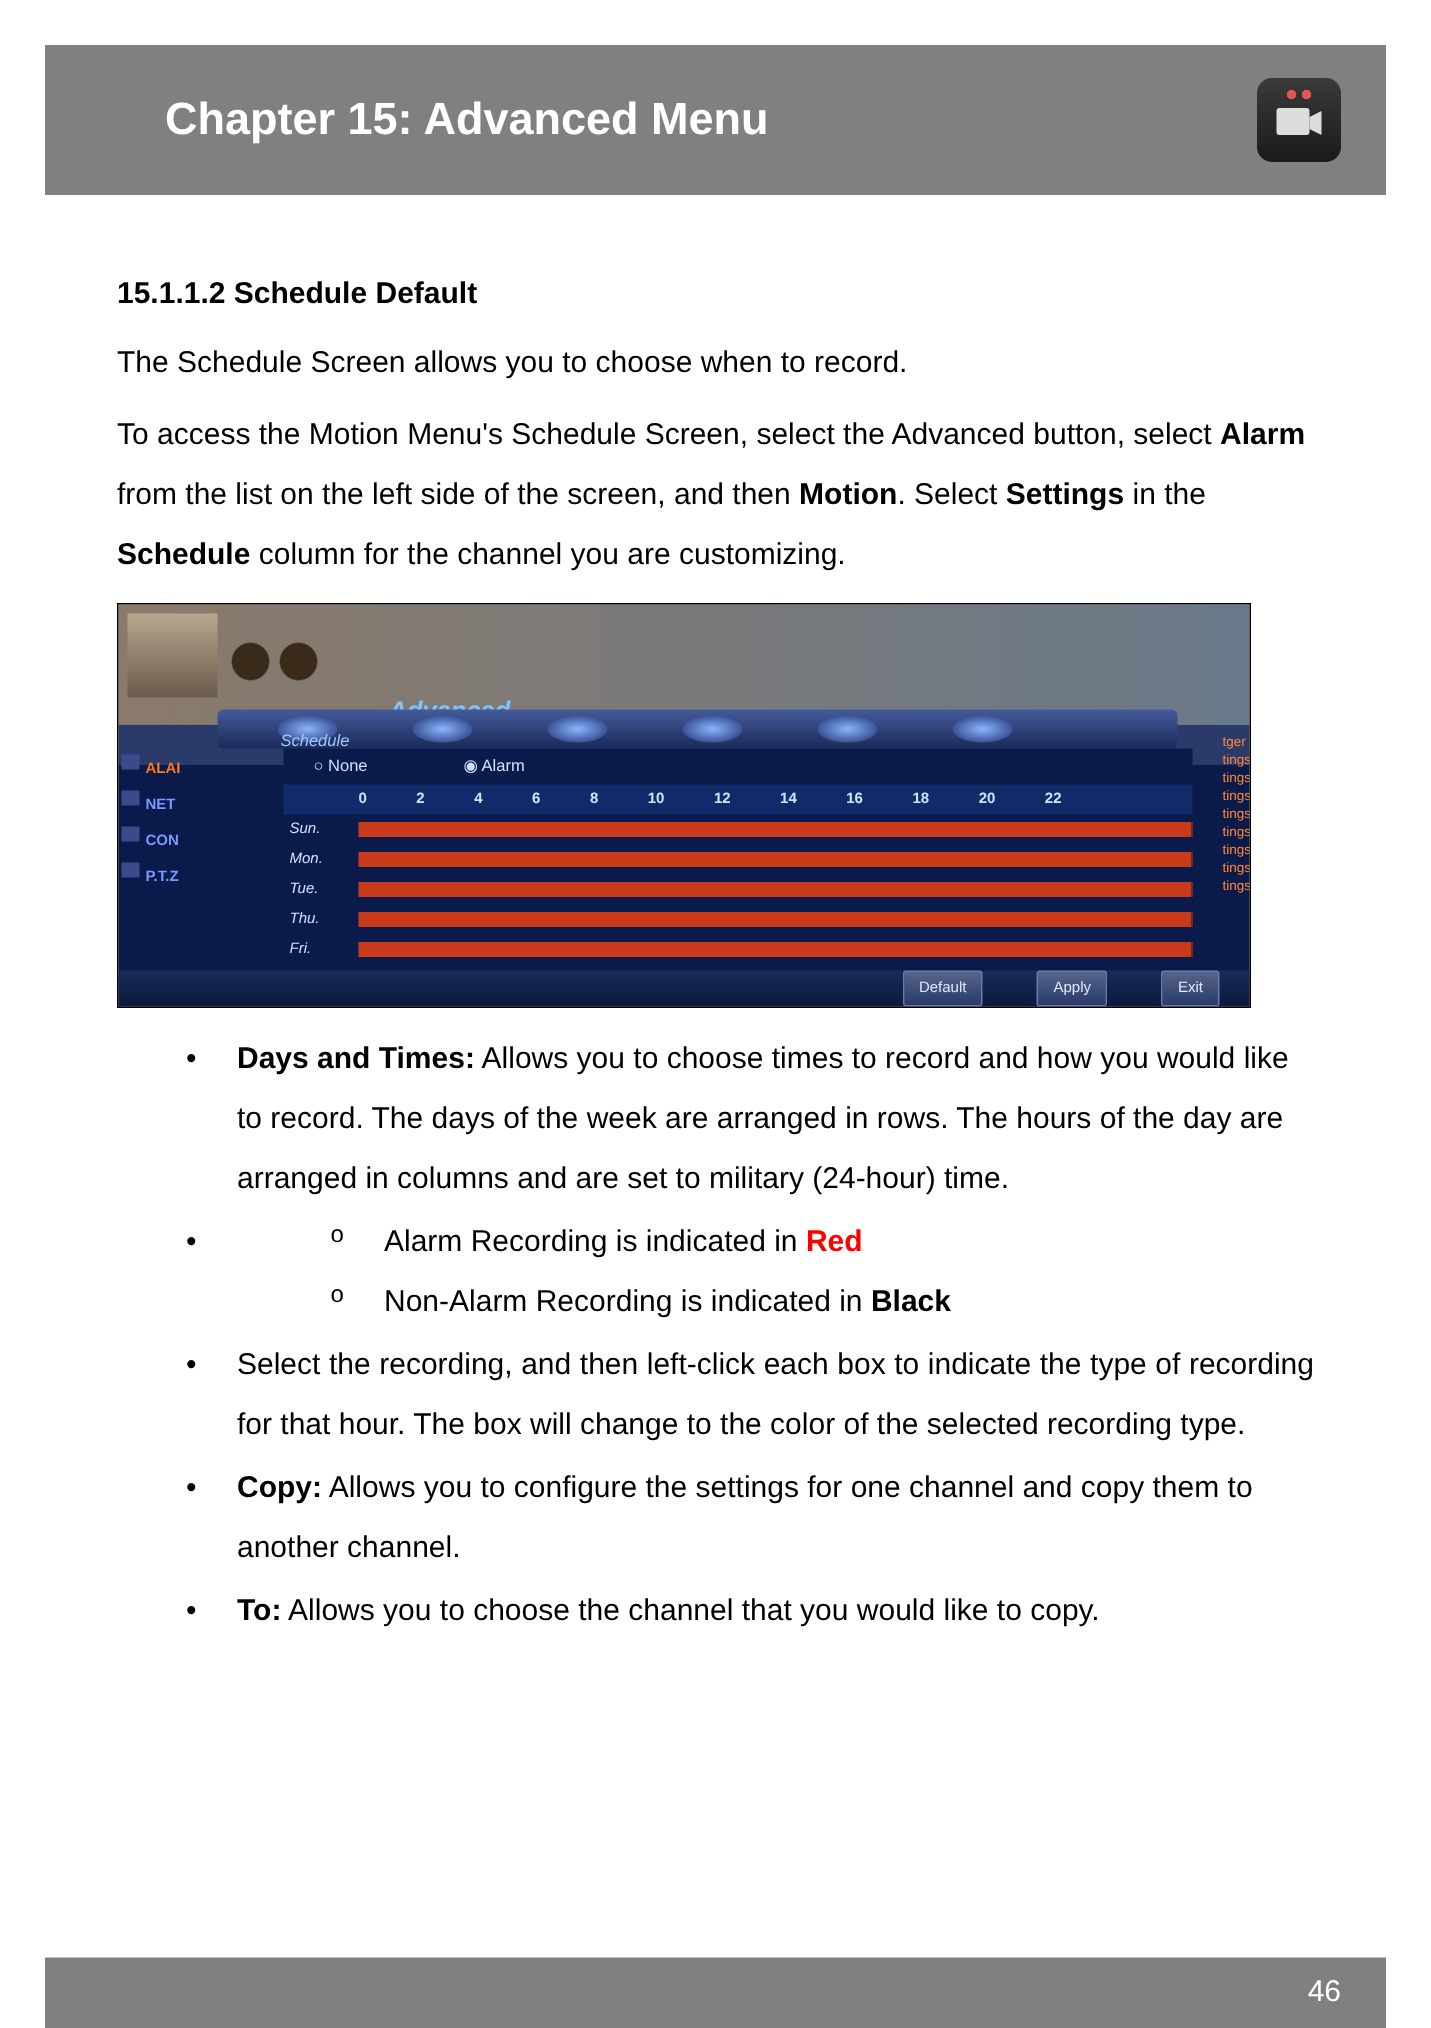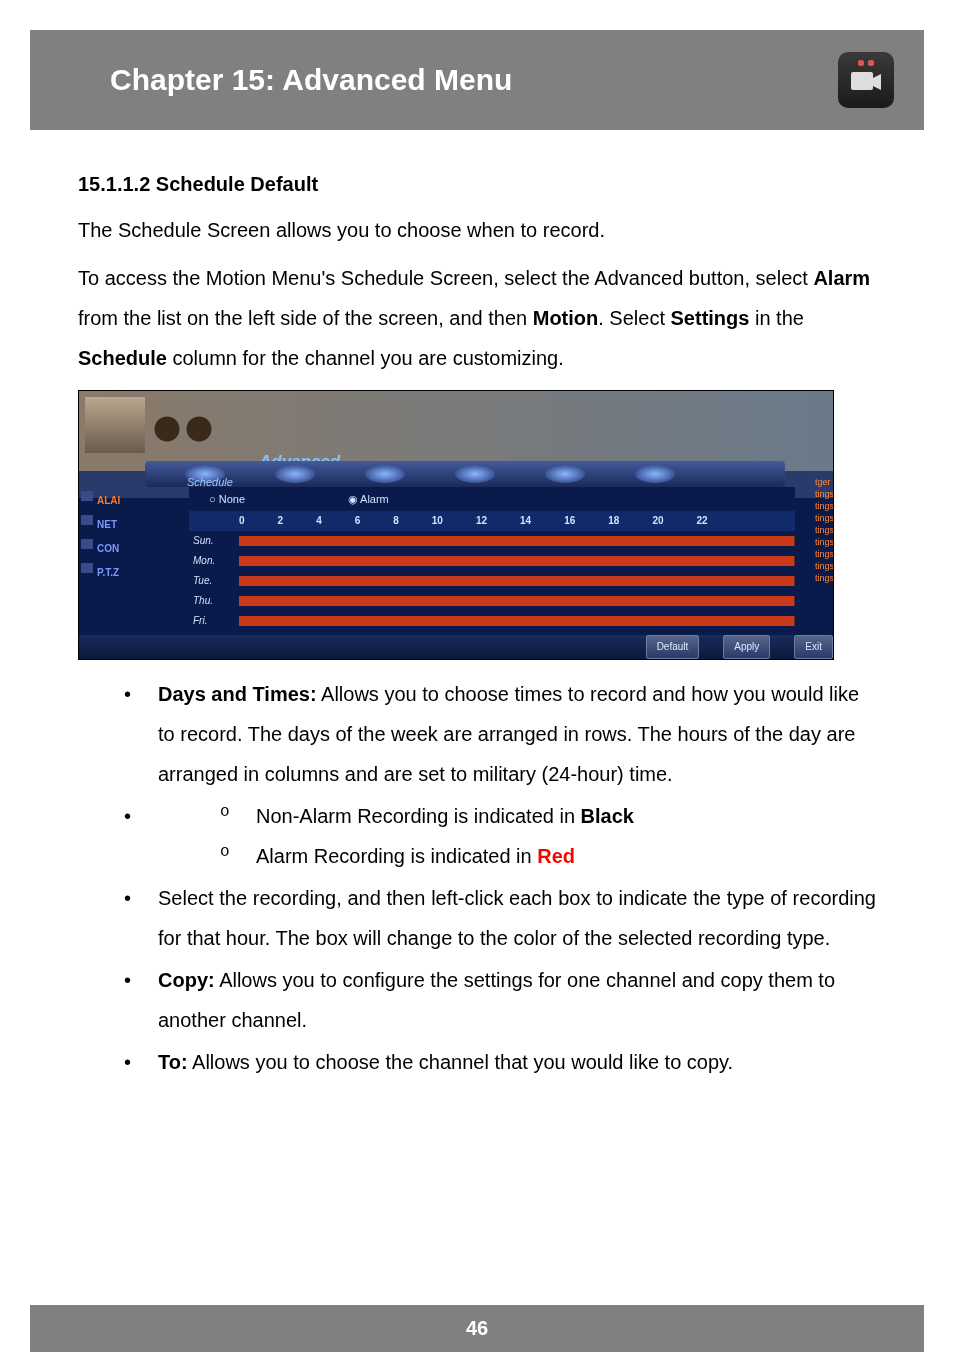--- a/index.html
+++ b/index.html
@@ -5,21 +5,21 @@
   * { box-sizing: border-box; margin: 0; padding: 0; }
   html, body { width: 954px; background: #fff; font-family: Arial, Helvetica, sans-serif; color: #000; }
   .page { width: 954px; min-height: 1352px; position: relative; padding: 0; }
   .header-bar {
     background: #808080;
     color: #fff;
     padding: 22px 30px 22px 80px;
     display: flex;
     align-items: center;
     justify-content: space-between;
-    margin: 30px 30px 4px 30px;
+    margin: 30px 30px 16px 30px;
   }
   .header-bar h1 { font-size: 30px; font-weight: bold; }
   .header-icon {
     width: 56px; height: 56px;
     background: linear-gradient(#3a3a3a,#1a1a1a);
     border-radius: 10px;
     display: flex; align-items: center; justify-content: center;
     position: relative;
   }
   .header-icon::before {
@@ -53,45 +53,45 @@
   .ss-toolbar { position:absolute; left:66px; top:70px; height:26px; width:640px;
     background:linear-gradient(#445a9a,#1a2a5a); border-radius:4px;
     display:flex; align-items:center; gap:50px; padding-left:40px; }
   .ss-toolbar .ti { width:40px; height:18px; background: radial-gradient(ellipse,#8ab6ff,#1a2a6a); border-radius:50%; }
   .ss-sched-label { position:absolute; left:108px; top:80px; color:#9cc8ff; font-size:11px; font-style:italic; }
   .ss-leftnav { position:absolute; left:0; top:98px; width:110px; color:#7a98ff; font-size:10px; font-weight:bold; }
   .ss-leftnav .nv { padding:2px 4px 2px 18px; position:relative; }
   .ss-leftnav .nv.alai { color:#ff7a1a; }
   .ss-leftnav .nv::before { content:""; position:absolute; left:2px; top:2px; width:12px; height:10px; background:#3a4a8a; }
   .ss-grid { position:absolute; left:110px; top:96px; right:38px; background:#0a1a4a; }
-  .ss-radio-row { display:flex; gap:103px; color:#cfe3ff; font-size:11px; padding:1px 20px; }
+  .ss-radio-row { display:flex; gap:64px; color:#cfe3ff; font-size:11px; padding:1px 20px; }
   .ss-radio-row .r::before { content:"○ "; }
   .ss-radio-row .r.sel::before { content:"◉ "; }
   .ss-hours { display:flex; color:#cfe3ff; font-size:10px; font-weight:bold; padding-left:50px; gap:33px; background:#102a6a; }
   .ss-days .dayrow { display:flex; align-items:center; }
   .ss-days .daylabel { width:50px; color:#cfe3ff; font-size:10px; font-style:italic; padding-left:4px; }
   .ss-days .cells { flex:1; height:10px; background:#c83a1a; border-right:1px solid #6a2a1a; display:flex; }
   .ss-btn { background:linear-gradient(#55658a,#2a3a6a); color:#dfe9ff; font-size:10px; padding:1px 10px; border:1px solid #6a7aaa; border-radius:2px; }
   .ss-rightcol { position:absolute; right:0; top:82px; width:18px; color:#ff8a3a; font-size:9px; }
   .ss-rightcol div { height:12px; }
-  .ss-footer { position:absolute; left:0; bottom:0; right:0; background:linear-gradient(#1a2a5a,#0a1a3a); height:24px; display:flex; justify-content:flex-end; align-items:center; gap:24px; }
+  .ss-footer { position:absolute; left:0; bottom:0; right:0; background:linear-gradient(#1a2a5a,#0a1a3a); height:24px; display:flex; justify-content:flex-end; align-items:center; gap:36px; padding-right:20px; }
 
   ul.bullets { list-style: none; padding: 0 0 0 46px; }
   ul.bullets > li { position: relative; padding-left: 34px; margin-bottom: 2px; text-align: left; }
   ul.bullets > li::before { content: "•"; position: absolute; left: 0; top: 0; font-size: 20px; }
   ul.bullets > li.justify > .bt { text-align: justify; }
   ul.sub { list-style: none; padding: 0 0 0 62px; }
   ul.sub > li { position: relative; padding-left: 36px; }
   ul.sub > li::before { content: "o"; position: absolute; left: 0; top: 0; font-size: 16px; font-family: "Courier New", monospace; }
   .red { color: #ff0000; font-weight: bold; }
   .blk { color: #000; font-weight: bold; }
   .footer-bar {
     position: absolute; left: 30px; right: 30px; bottom: 30px;
-    background: #808080; color: #fff; font-weight: bold;
-    padding: 12px 30px; text-align: center; font-size: 20px;
+    background: #808080; color: #fff; font-weight: normal;
+    padding: 12px 30px; text-align: right; font-size: 20px;
   }
 </style>
 </head>
 <body>
 
 <div class="page">
 
   <div class="header-bar">
     <h1>Chapter 15: Advanced Menu</h1>
     <div class="header-icon">
@@ -196,22 +196,22 @@
         <span class="ss-btn">Exit</span>
       </div>
     </div>
 
     <ul class="bullets">
       <li>
         <div class="bt"><b>Days and Times:</b><span> Allows you to choose times to record and how you would like to record. The days of the week are arranged in rows. The hours of the day are arranged in columns and are set to military (24-hour) time.</span></div>
       </li>
       <li>
         <ul class="sub">
+          <li><span>Alarm Recording is indicated in </span><span class="red">Red</span></li>
           <li><span>Non-Alarm Recording is indicated in </span><span class="blk">Black</span></li>
-          <li><span>Alarm Recording is indicated in </span><span class="red">Red</span></li>
         </ul>
       </li>
       <li class="justify">
         <div class="bt">Select the recording, and then left-click each box to indicate the type of recording for that hour. The box will change to the color of the selected recording type.</div>
       </li>
       <li>
         <div class="bt"><b>Copy:</b><span> Allows you to configure the settings for one channel and copy them to another channel.</span></div>
       </li>
       <li>
         <div class="bt"><b>To:</b><span> Allows you to choose the channel that you would like to copy.</span></div>

